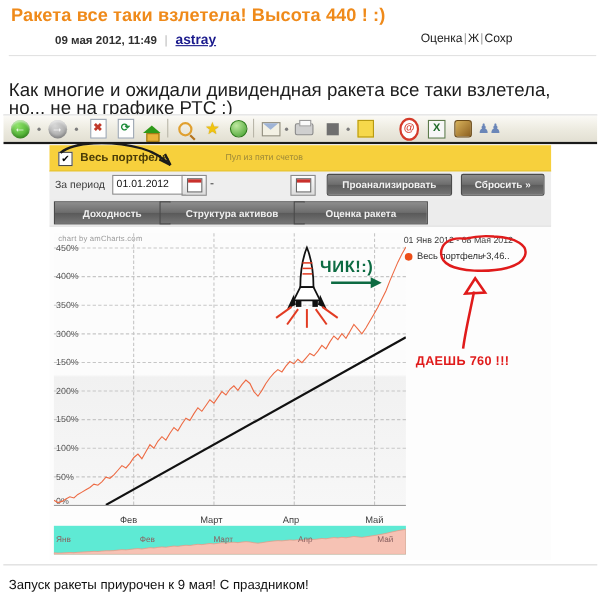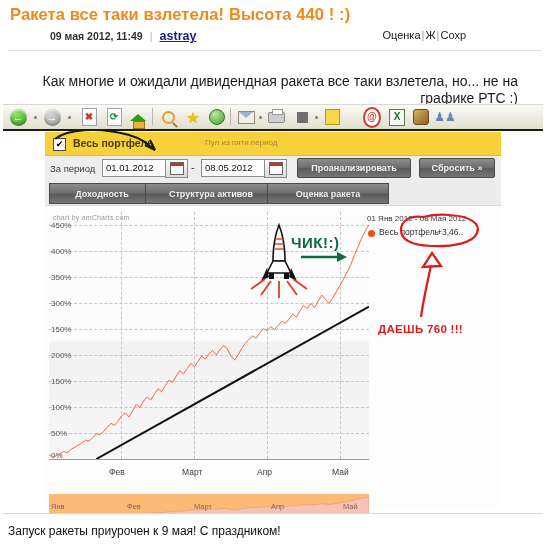--- a/index.html
+++ b/index.html
@@ -55,24 +55,23 @@
     position: absolute;
     left: 8px; top: 50px;
     width: 534px; height: 1px;
     background: #e2e2e2;
   }
 
   .post-body {
     position: absolute;
     left: 8px; top: 73px;
     width: 510px;
-    font-size: 14px;
+    font-size: 17px;
     line-height: 17px;
     color: #1c1c1c;
-    text-align: right;
   }
 
   .post-footer {
     position: absolute;
     left: 8px; top: 524px;
     width: 520px;
     font-size: 12px;
     font-weight: normal;
     color: #101010;
   }
@@ -295,23 +294,23 @@
   }
   .gridv {
     position: absolute; top: 0; width: 0; height: 247px;
     border-left: 1px dashed #c6c6c6;
   }
   .xlab {
     position: absolute; top: 255px;
     font-size: 8.5px; color: #3e3e3e;
   }
   .mini {
-    position: absolute; left: 4px; top: 288px;
+    position: absolute; left: 4px; top: 272px;
     width: 320px; height: 26px;
-    background: #fdba74;
+    background: #5eead4;
   }
   .minilab {
     position: absolute; top: 8px;
     font-size: 7.5px; color: #8a6060;
   }
 
   
   .legend-head {
     position: absolute; left: 322px; top: 8px;
     font-size: 8px; color: #3c3c3c; white-space: nowrap;
@@ -422,31 +421,30 @@
           <div class="maskico"></div>
         </div>
       <div class="tb-icon" style="left:433px">
           <span class="peopleico">♟♟</span>
         </div>
     </div>
 
     <div class="portfolio-bar">
       <div class="pf-check">✔</div>
       <div class="pf-label">Весь портфель</div>
-      <div class="pf-hint">Пул из пяти период</div>
+      <div class="pf-hint">Пул из пяти счетов</div>
     </div>
 
     <div class="period-row">
       <div class="period-label">За период</div>
       <div class="date-input" style="left:57px">01.01.2012</div>
       <div class="cal-btn" style="left:120px">
           <div class="cal-ico"></div>
         </div>
       <div class="dash" style="left:146px">-</div>
-      <div class="date-input" style="left:156px">08.05.2012</div>
       <div class="cal-btn" style="left:219px">
           <div class="cal-ico"></div>
         </div>
       <div class="gbtn" style="left:252px; width:112px">Проанализировать</div>
       <div class="gbtn" style="left:374px; width:74px">Сбросить »</div>
     </div>
 
     <div class="tabs-row">
       <div class="tab" style="left:4px;   width:92px">Доходность</div>
       <div class="tab" style="left:100px; width:118px">Структура активов</div>

